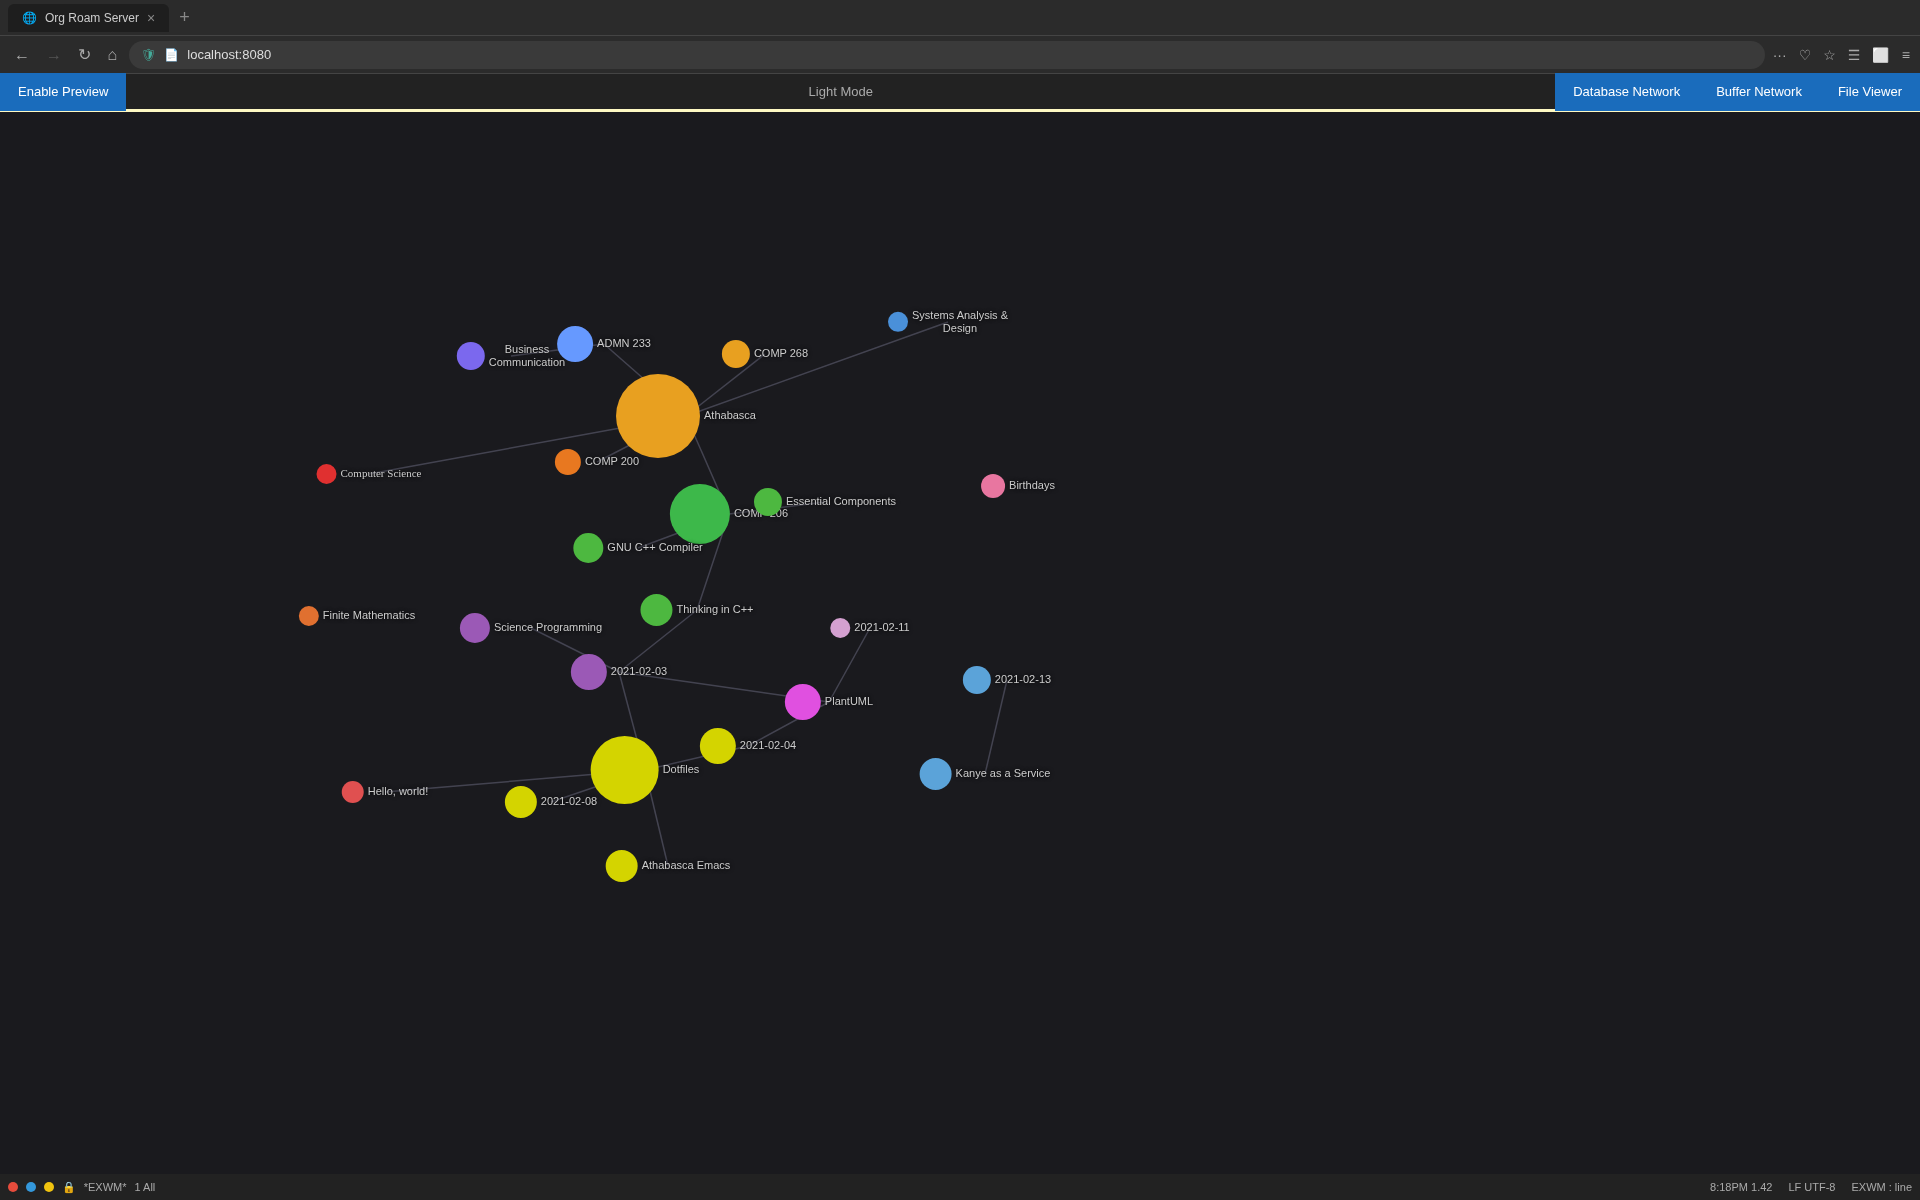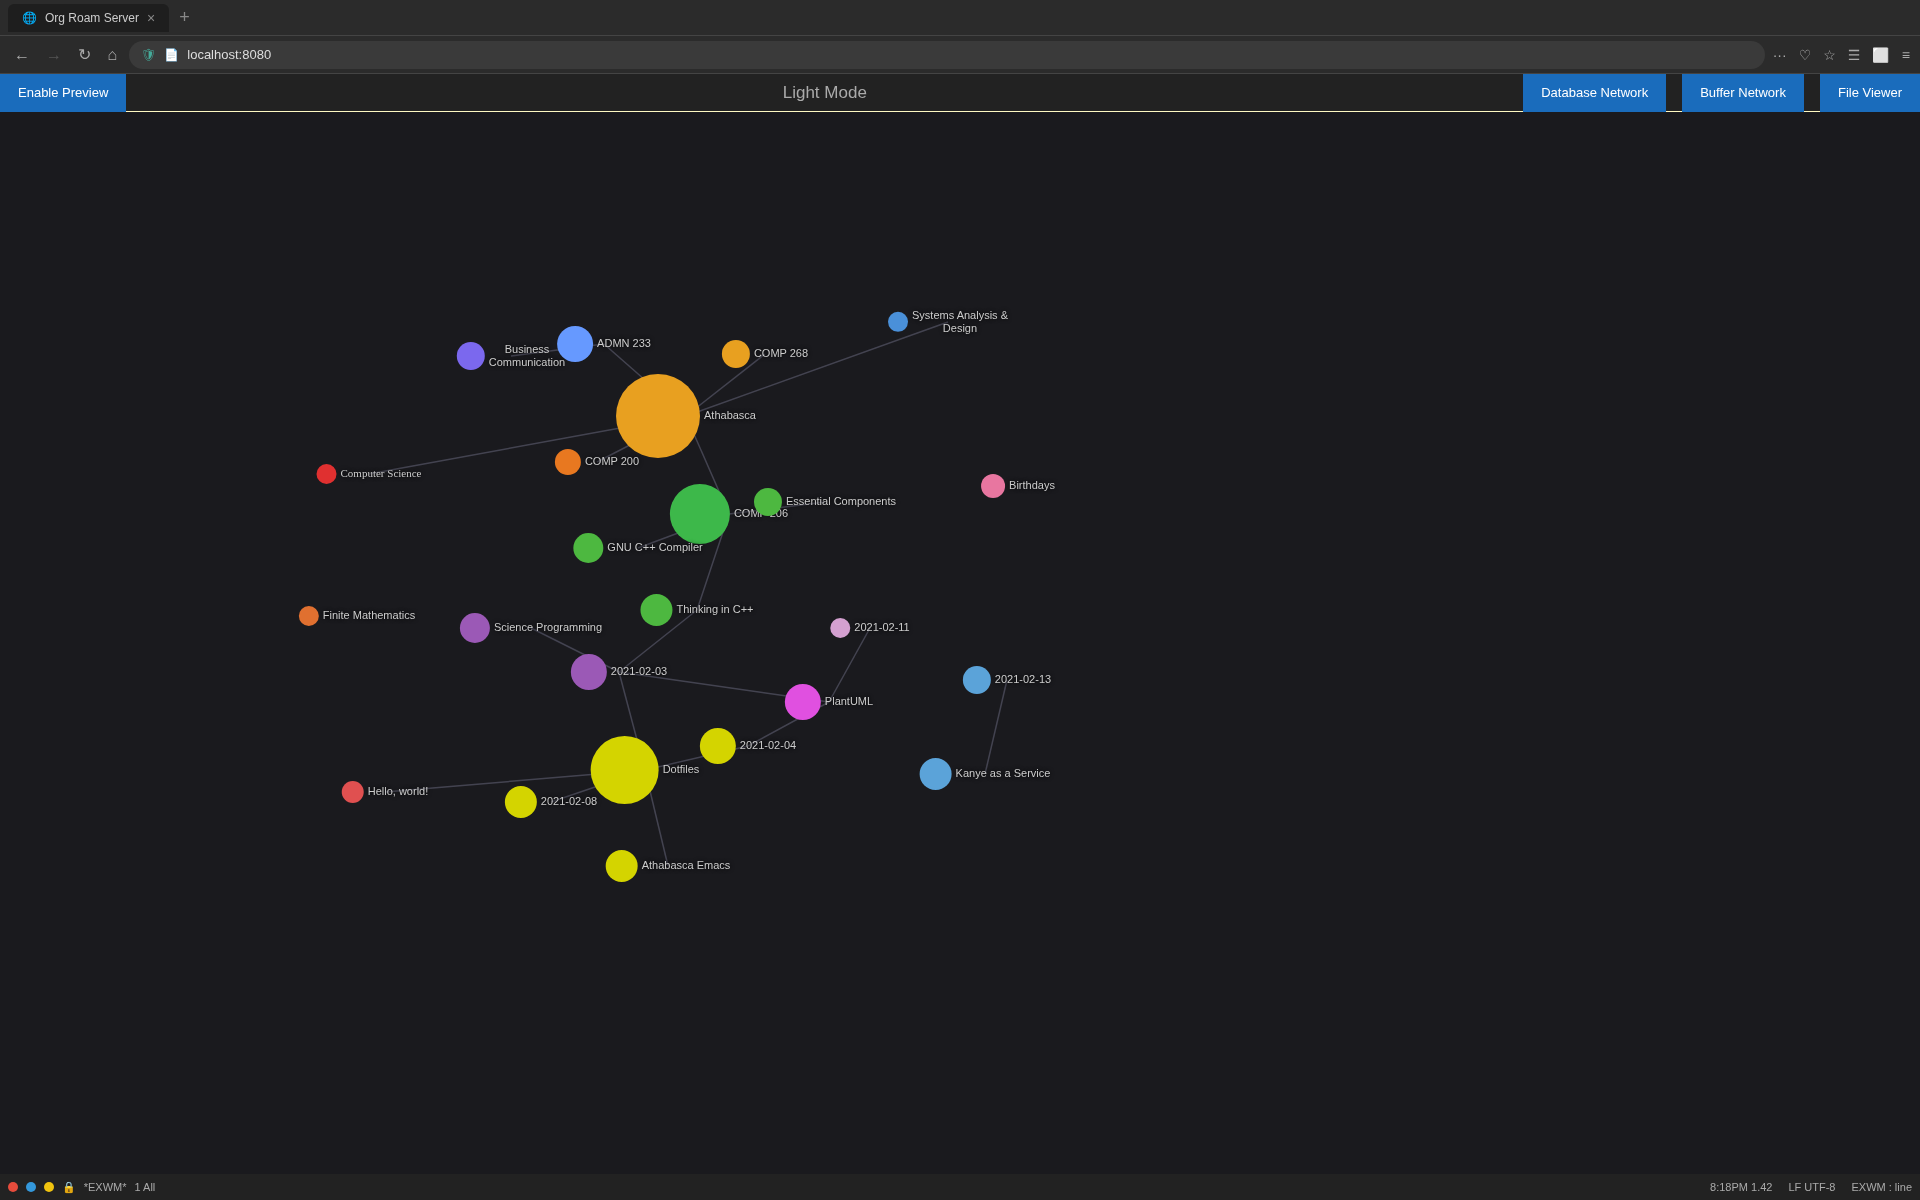--- a/index.html
+++ b/index.html
@@ -68,25 +68,25 @@
     .address-text { flex: 1; color: #ddd; font-size: 13px; }
     .nav-icons { display: flex; gap: 12px; align-items: center; color: #aaa; font-size: 14px; }
 
     
     .app-toolbar {
       background: #222;
       height: 38px;
       display: flex;
       align-items: center;
       justify-content: space-between;
-      border-bottom: 1px solid #fef9c3;
+      border-bottom: 3px solid #fef9c3;
     }
     .toolbar-left { display: flex; gap: 0; }
-    .toolbar-center { color: #aaa; font-size: 17px; }
-    .toolbar-right { display: flex; gap: 16px; }
+    .toolbar-center { color: #aaa; font-size: 13px; }
+    .toolbar-right { display: flex; gap: 0; }
     .toolbar-btn {
       background: #1a6cbc;
       color: #fff;
       border: none;
       padding: 0 18px;
       height: 38px;
       font-size: 13px;
       cursor: pointer;
     }
 

